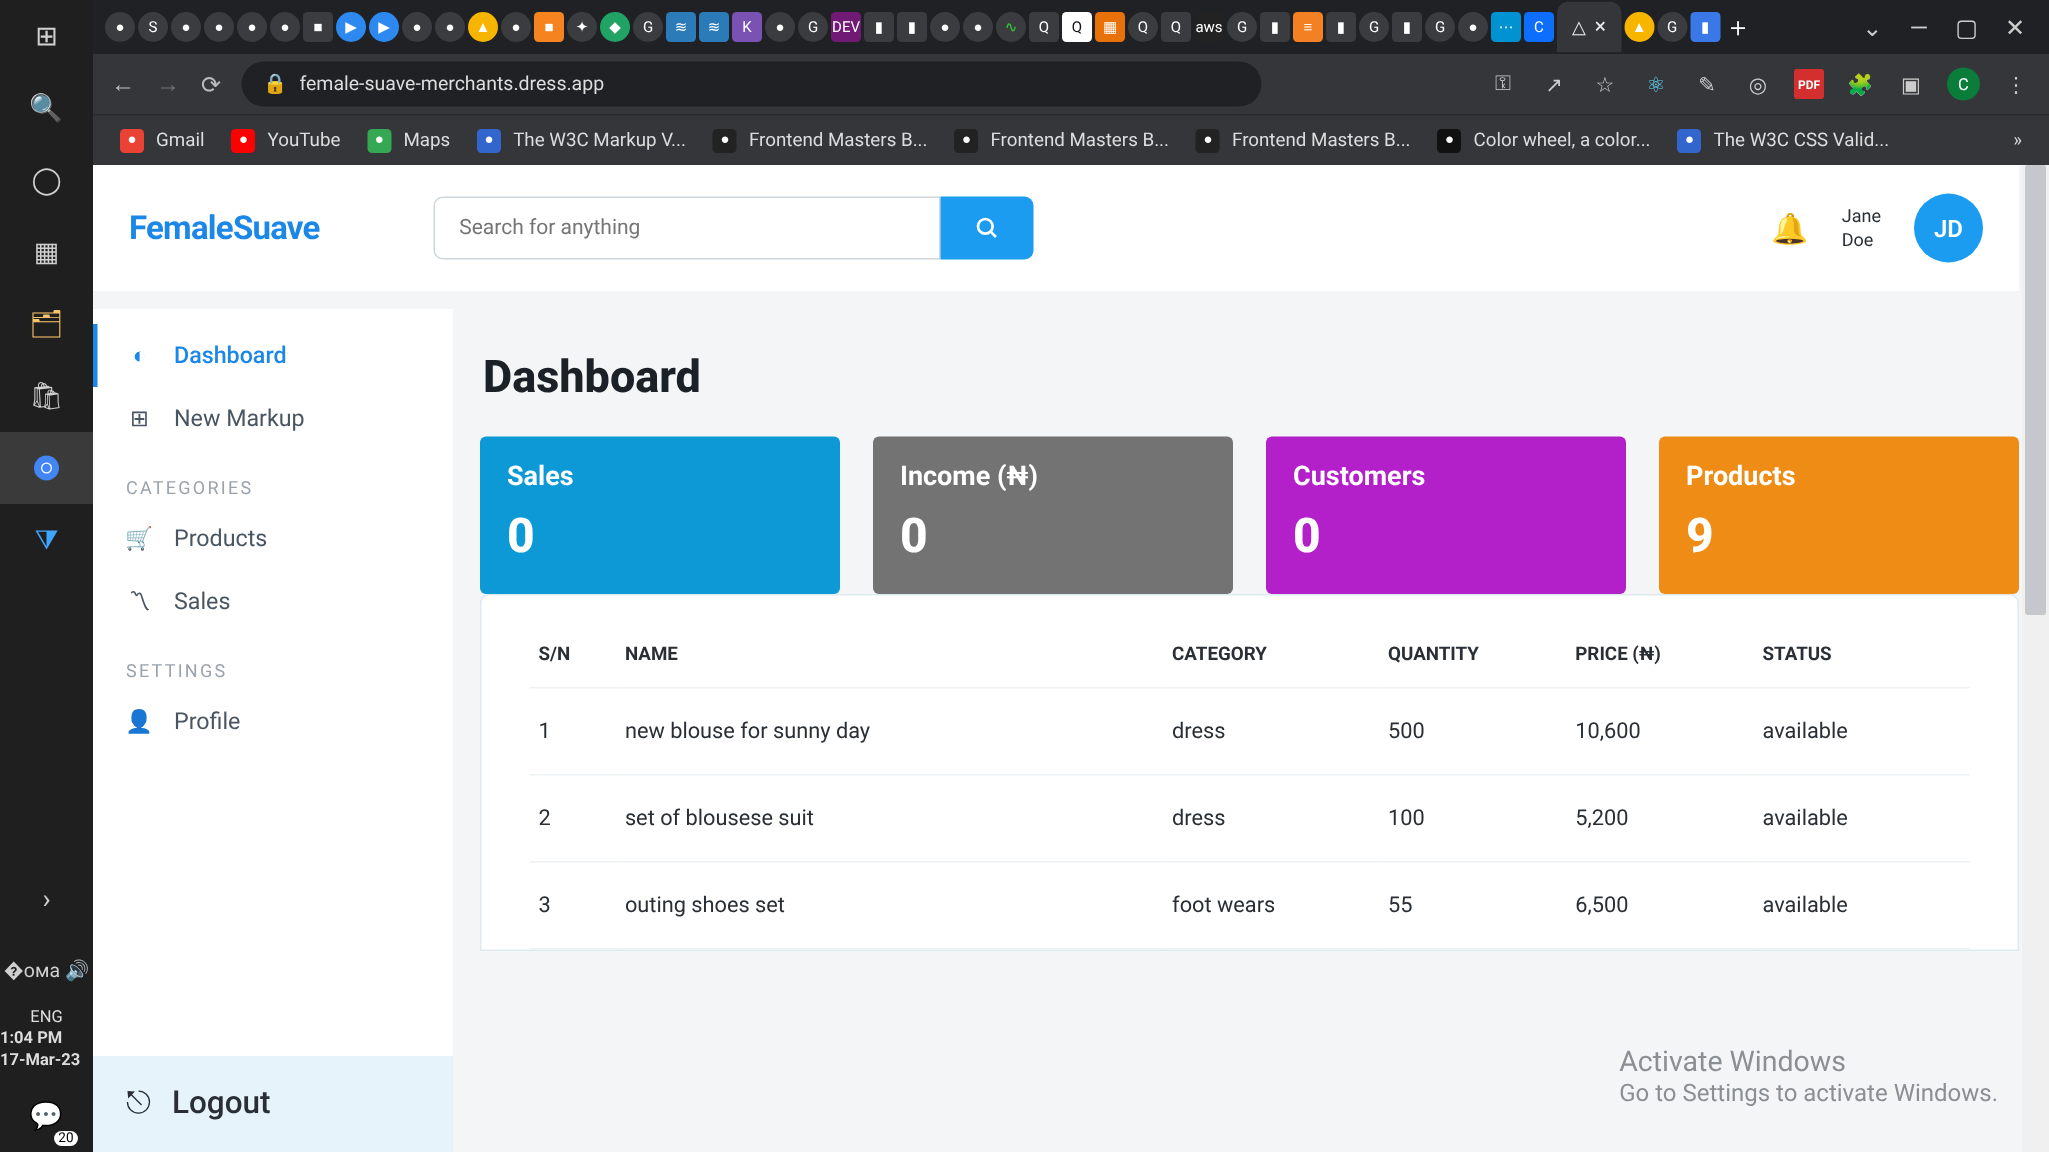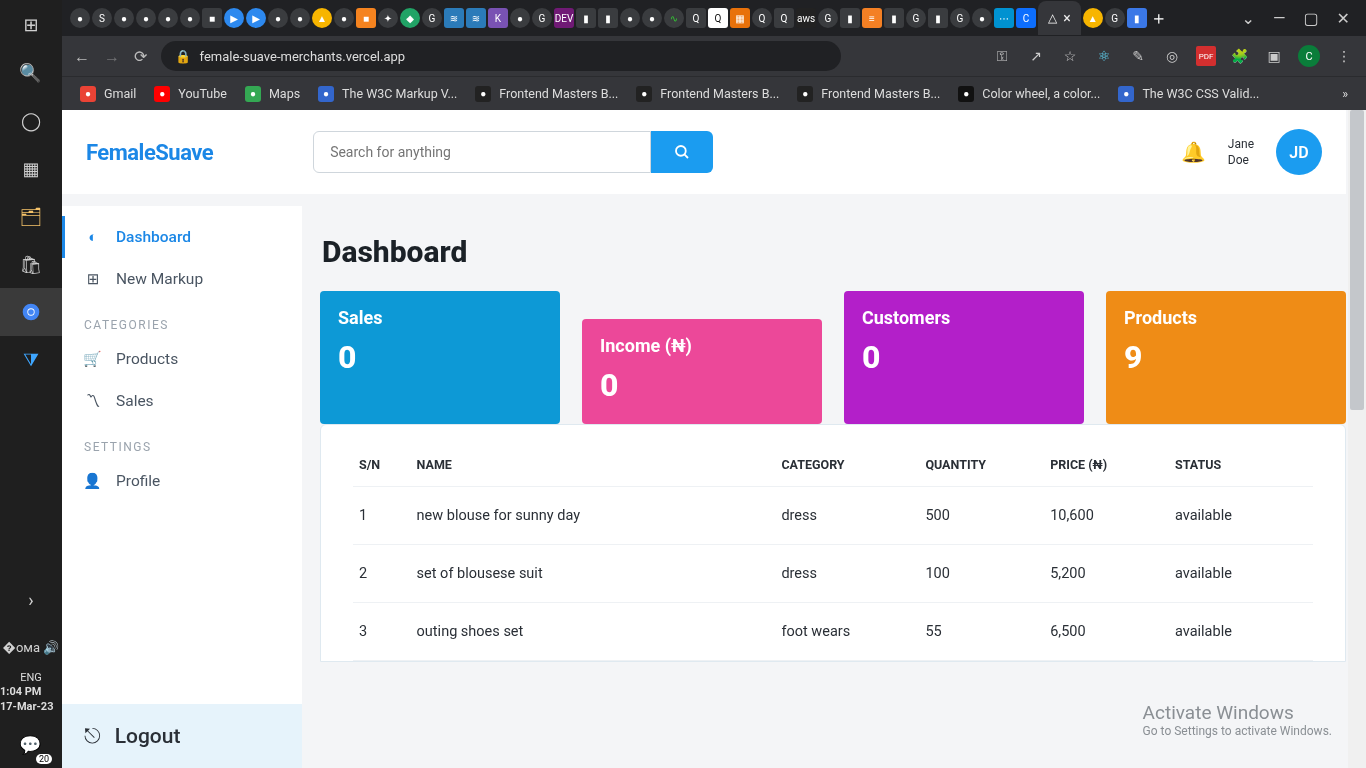--- a/index.html
+++ b/index.html
@@ -35,24 +35,24 @@
 
 .bookbar{height:34px;background:#35363a;border-top:1px solid #2a2b2e;display:flex;align-items:center;gap:18px;padding:0 18px;color:#ddd;font-size:12.5px;overflow:hidden;}
 .bookbar .bm{display:flex;align-items:center;gap:8px;white-space:nowrap;}
 .bookbar .bico{width:16px;height:16px;border-radius:3px;display:inline-flex;align-items:center;justify-content:center;font-size:10px;color:#fff;}
 .bookbar .chev{margin-left:auto;}
 
 
 .viewport{flex:1;background:#f4f5f7;position:relative;overflow:hidden;}
 
 
-.app-header{position:absolute;left:0;top:0;right:20px;height:84px;background:#fff;display:flex;align-items:center;padding:16px 24px;gap:40px;justify-content:flex-end;}
+.app-header{position:absolute;left:0;top:0;right:20px;height:84px;background:#fff;display:flex;align-items:center;padding:16px 24px;justify-content:flex-end;}
 .logo{font-size:22px;font-weight:700;color:#1b87e6;letter-spacing:-0.5px;}
 .searchwrap{display:flex;align-items:center;margin-left:60px;}
-.searchinput{width:338px;height:42px;border:1px solid #cfd6dc;border-radius:6px 0 0 6px;padding:0 16px;font-size:14px;color:#a21caf;outline:none;}
+.searchinput{width:338px;height:42px;border:1px solid #cfd6dc;border-radius:6px 0 0 6px;padding:0 16px;font-size:14px;color:#a21caf;outline:none;margin-left:16px;}
 .searchbtn{width:62px;height:42px;background:#1b9cf0;border:none;border-radius:0 6px 6px 0;display:flex;align-items:center;justify-content:center;color:#fff;cursor:pointer;}
 .user-area{margin-left:auto;display:flex;align-items:center;gap:22px;}
 .bell{color:#1b87e6;font-size:20px;}
 .uname{font-size:12px;color:#2a2f36;line-height:1.35;}
 .avatar{width:46px;height:46px;border-radius:50%;background:#1b9cf0;color:#fff;display:flex;align-items:center;justify-content:center;font-weight:600;font-size:16px;}
 
 
 .sidebar{position:absolute;left:0;top:96px;width:240px;bottom:0;background:#fff;display:flex;flex-direction:column;padding-top:10px;}
 .sb-item{display:flex;align-items:center;gap:14px;padding:12px 22px;font-size:15.5px;color:#4a5562;cursor:pointer;}
 .sb-item.active{color:#1b87e6;border-left:3px solid #1b87e6;padding-left:19px;font-weight:500;}
@@ -61,34 +61,34 @@
 .logout-bar{margin-top:auto;background:#e6f3fb;padding:20px 22px;display:flex;align-items:center;gap:14px;font-size:21px;color:#2a2f36;font-weight:500;}
 
 
 .main{position:absolute;left:258px;top:96px;right:20px;bottom:0;overflow:hidden;}
 .page-title{font-size:30px;font-weight:800;color:#1b2127;margin:28px 0 22px 2px;}
 .cards{display:flex;gap:22px;}
 .card{flex:1;border-radius:4px;padding:16px 18px 20px;color:#fff;}
 .card h3{font-size:18px;font-weight:700;margin-bottom:10px;}
 .card .val{font-size:32px;font-weight:800;}
 .c-blue{background:#0d99d6;}
-.c-green{background:#ec4899;margin-top:28px;}
+.c-green{background:#737373;}
 .c-purple{background:#b31fc9;}
 .c-orange{background:#ef8c16;}
 
 .section-title{font-size:24px;font-weight:800;color:#1b2127;margin:54px 0 16px 2px;}
 .table-card{background:#fff;border:1px solid #dfe9f0;border-radius:6px 6px 0 0;padding:18px 32px 0;}
 table{width:100%;border-collapse:collapse;font-size:14.5px;color:#2a2f36;}
 th{text-align:left;font-size:12.5px;font-weight:700;color:#2a2f36;padding:14px 6px;border-bottom:1px solid #eef1f4;}
 td{padding:20px 6px;border-bottom:1px solid #eef1f4;}
 
 
 .watermark{position:absolute;right:34px;bottom:30px;text-align:left;color:#8a8f94;pointer-events:none;}
 .watermark .t1{font-size:19px;}
-.watermark .t2{font-size:12px;}
+.watermark .t2{font-size:16px;}
 
 .scrollbar{position:absolute;right:0;top:0;width:18px;height:100%;background:#f0f0f0;}
 .scrollbar .thumb{position:absolute;left:2px;width:14px;top:0;height:300px;background:#c4c7cb;border-radius:2px;}
 </style>
 </head>
 <body>
 
 <div class="win-taskbar">
   <div class="wicon">⊞</div>
   <div class="wicon">🔍</div>
@@ -179,30 +179,30 @@
       <span>✕</span>
     </div>
   </div>
 
   <div class="toolbar">
     <span class="nav-icn">←</span>
     <span class="nav-icn" style="opacity:.45">→</span>
     <span class="nav-icn">⟳</span>
     <div class="omnibox">
       <span>🔒</span>
-      <span>female-suave-merchants.vercel.app</span>
+      <span>female-suave-merchants.dress.app</span>
     </div>
     <div class="ext">
       <span class="ei">⚿</span>
       <span class="ei">↗</span>
       <span class="ei">☆</span>
       <span class="ei" style="color:#61dafb">⚛</span>
       <span class="ei">✎</span>
       <span class="ei">◎</span>
-      <span class="ei" style="background:#d32f2f;color:#fff;font-size:8px;border-radius:2px;padding:1px 2px;">PDF</span>
+      <span class="ei" style="background:#d32f2f;color:#fff;font-size:8px;border-radius:2px;padding:1px 2px;font-weight:bold;">PDF</span>
       <span class="ei">🧩</span>
       <span class="ei">▣</span>
       <span class="prof">C</span>
       <span class="ei">⋮</span>
     </div>
   </div>
 
   <div class="bookbar" id="bookbar">
     <div class="bm">
         <span class="bico" style="background:#ea4335">●</span>

